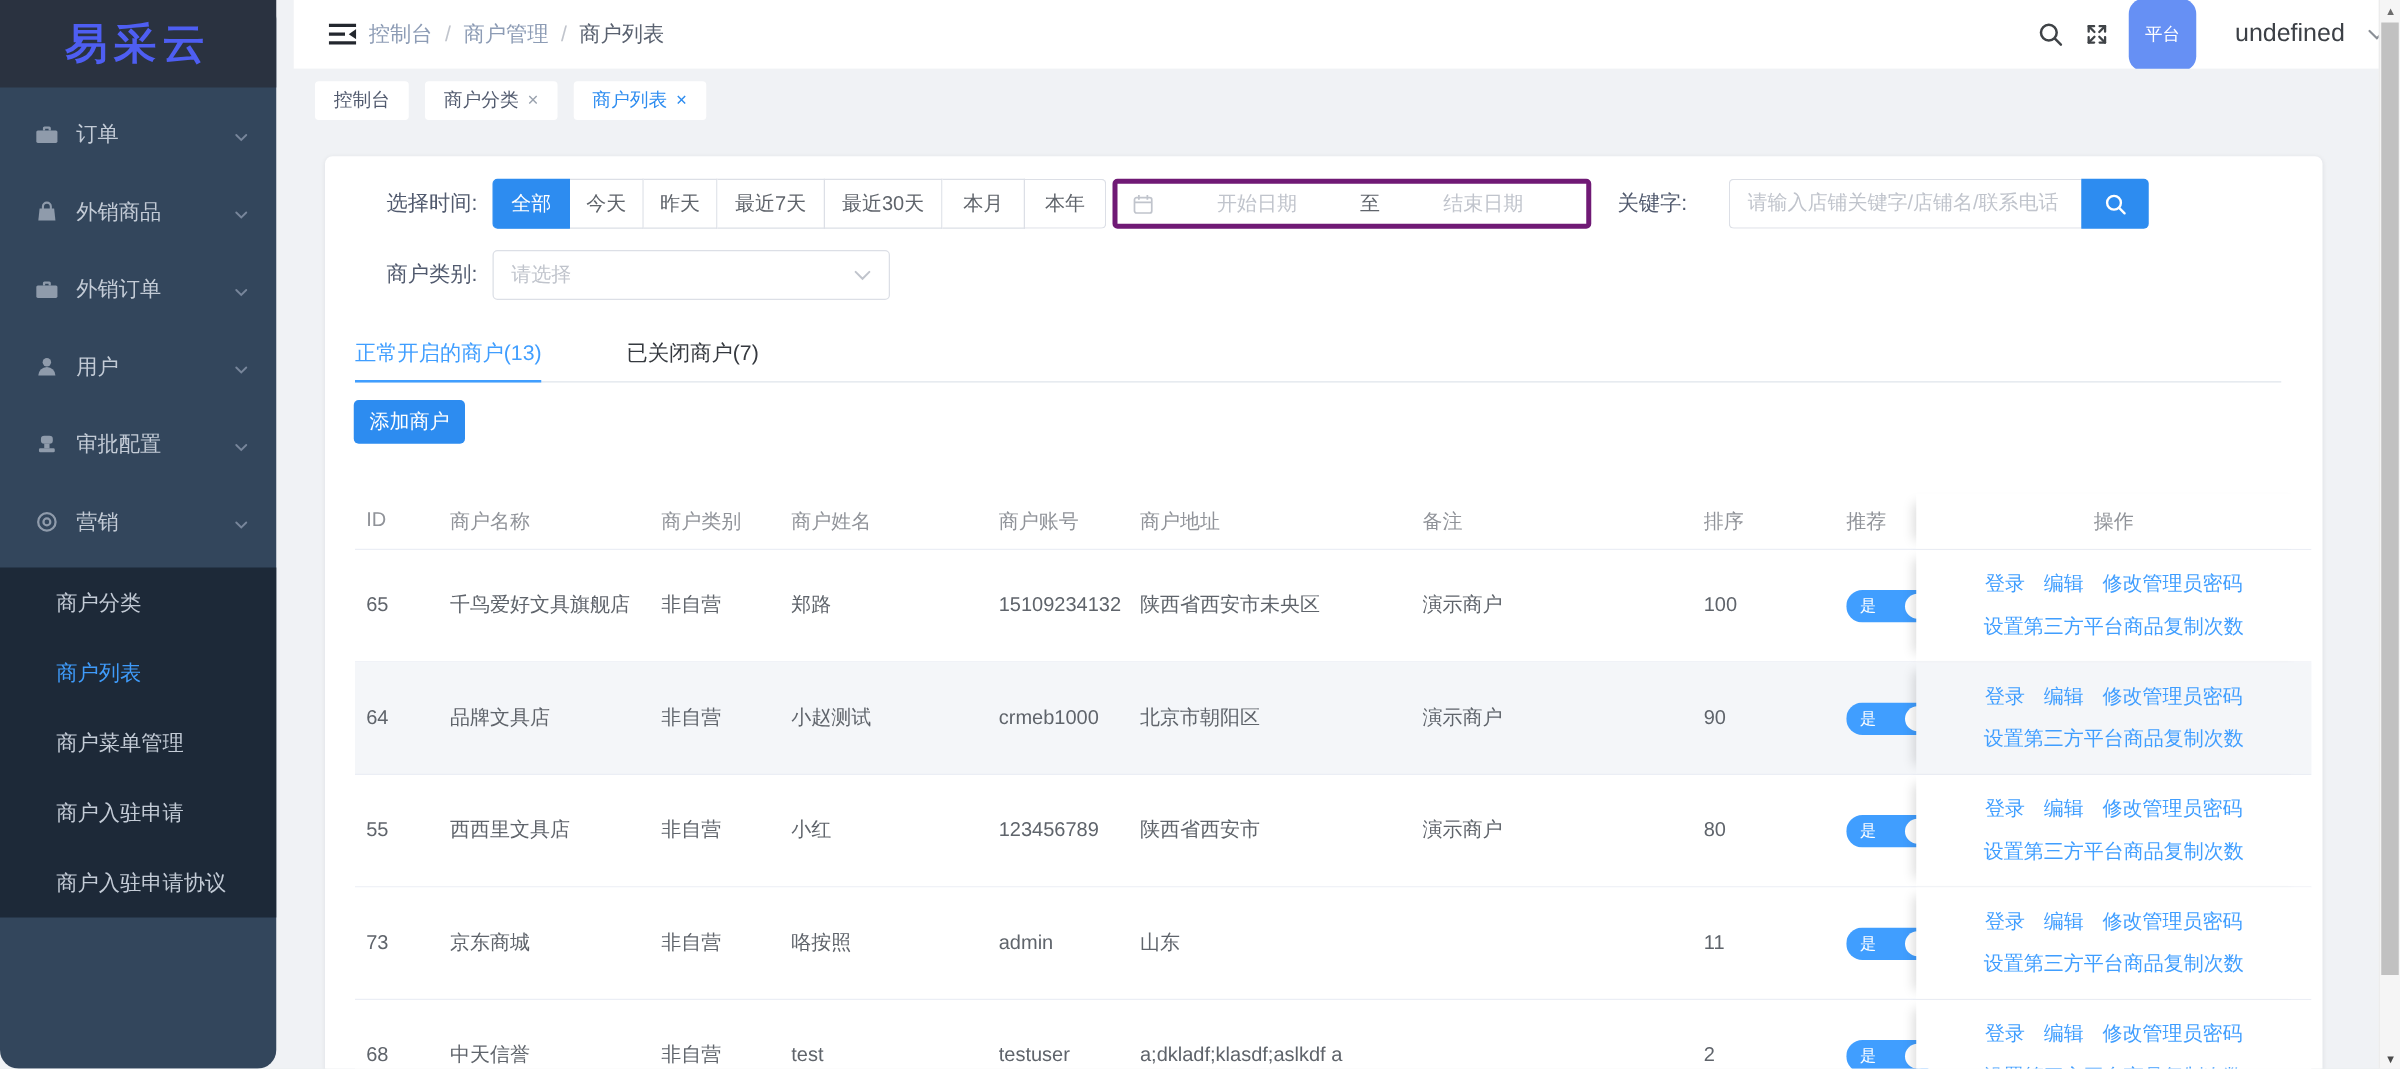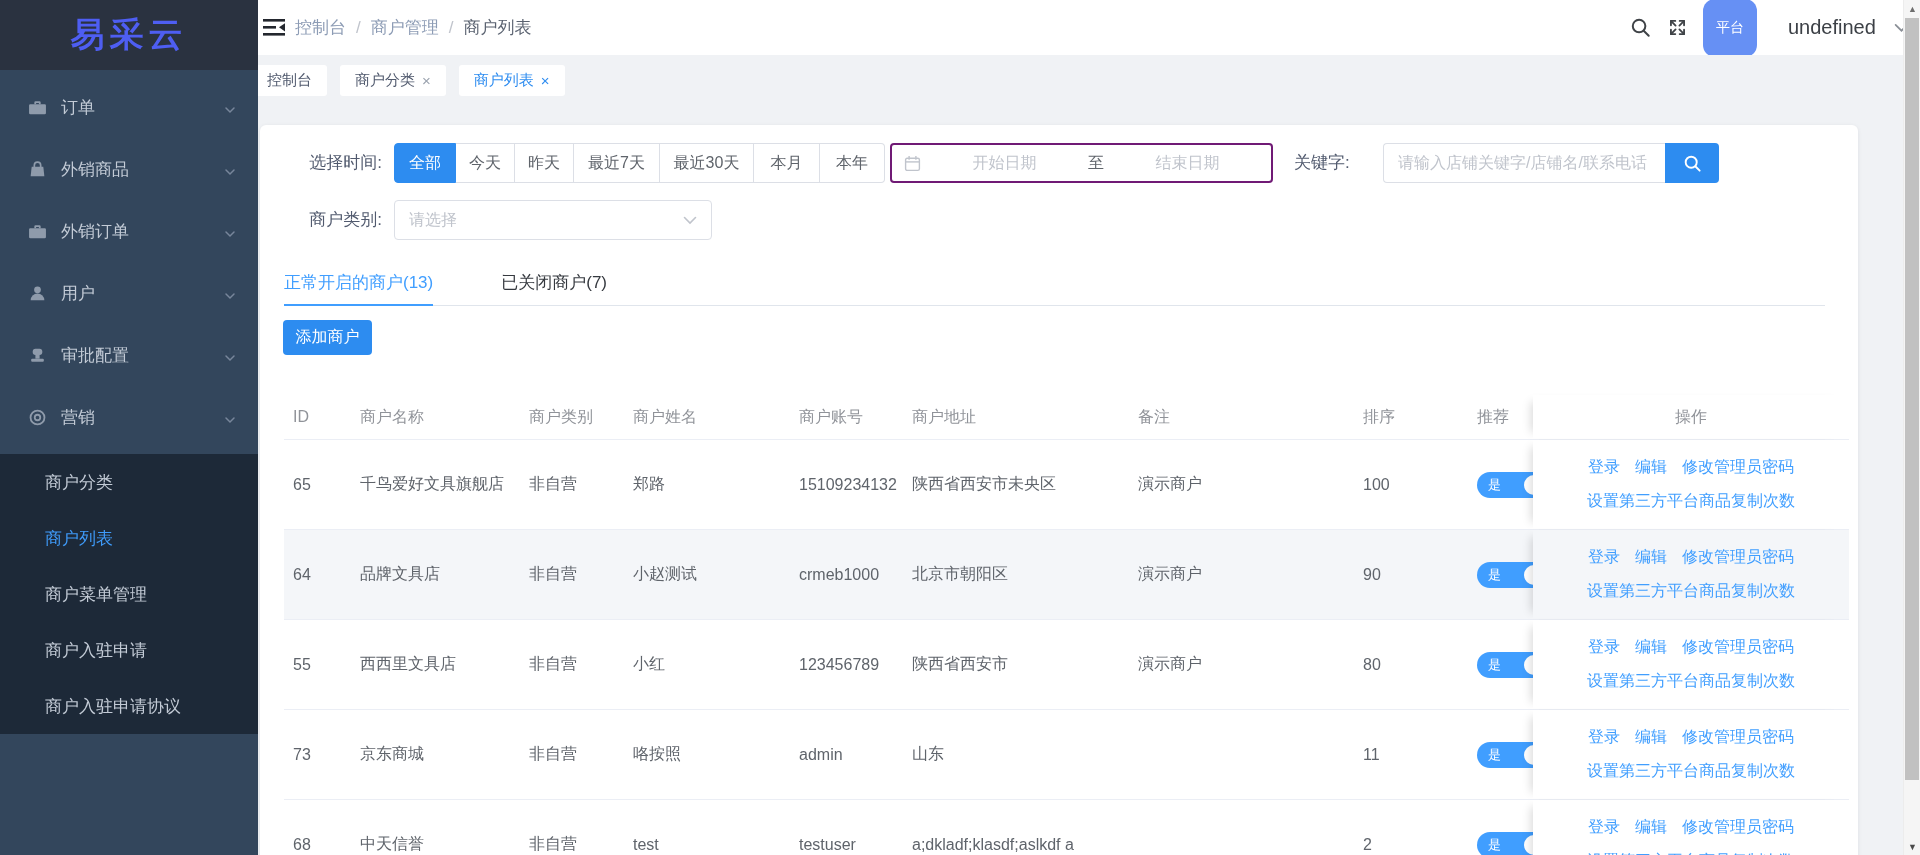--- a/index.html
+++ b/index.html
@@ -1,21 +1,21 @@
 <!DOCTYPE html>
 <html><head>
 <meta charset="utf-8">
 <style>
   * { margin:0; padding:0; box-sizing:border-box; }
   html,body { background:#e9ebee; }
   body { font-family:"Liberation Sans","DejaVu Sans",sans-serif; }
   .canvas { position:relative; width:1920px; height:855px; overflow:hidden; background:#f0f2f5; }
 
   
-  .sidebar { position:absolute; left:0; top:0; width:258px; height:855px; background:#33465c; z-index:5; }
+  .sidebar { position:absolute; left:0; top:0; width:221px; height:855px; background:#33465c; z-index:5;border-radius:15px; }
   .logo { height:70px; background:#2a3240; display:flex; align-items:center; justify-content:center;
           font-size:34px; font-weight:bold; color:#4e5ef2; letter-spacing:5px; }
   .menu { padding-top:6px; }
   .menu-item { height:62px; display:flex; align-items:center; padding-left:28px; cursor:pointer;
                color:#c3cbd6; font-size:17px; position:relative; }
   .menu-item .mi-icon { width:20px; height:20px; margin-right:13px; display:flex; align-items:center; }
   .menu-item .chev { position:absolute; right:22px; top:50%; margin-top:-6px; width:12px; height:12px; }
   .submenu { margin-top:6px; background:#1d2938; }
   .submenu-item { height:56px; display:flex; align-items:center; padding-left:45px; font-size:17px;
                   color:#c3cbd6; cursor:pointer; }
@@ -47,21 +47,21 @@
           border-radius:6px; box-shadow:0 1px 4px rgba(0,21,41,.08); }
 
   
   .f-label { position:absolute; width:122px; text-align:right; font-size:17px; color:#515a6e; line-height:40px; }
   .btn-group { position:absolute; left:134px; top:18px; display:flex;justify-content:center; }
   .tbtn { height:40px; background:#fff; border:1px solid #dcdfe6; border-left-width:0; font-size:16px;
           color:#5f646b; display:flex; align-items:center; justify-content:center; cursor:pointer; }
   .tbtn:first-child { border-left-width:1px; border-radius:4px 0 0 4px; }
   .tbtn:last-child { border-radius:0 4px 4px 0; }
   .tbtn.active { background:#2d8cf0; border-color:#2d8cf0; color:#fff; }
-  .datepicker { position:absolute; left:630px; top:18px; width:383px; height:40px; border:2px solid #701a75;
+  .datepicker { position:absolute; left:630px; top:18px; width:383px; height:40px; border:4px solid #701a75;
                 border-radius:4px; display:flex; align-items:center; background:#fff; }
   .datepicker .cal { margin-left:12px; display:flex; }
   .dp-part { flex:1; text-align:center; font-size:16px; color:#c0c4cc; }
   .dp-sep { font-size:16px; color:#5f646b; }
   .kw-input { position:absolute; left:1123px; top:18px; width:282px; height:40px; border:1px solid #dcdfe6;
               border-right:none; border-radius:4px 0 0 4px; padding:0 14px; font-size:16px; color:#5f646b;
               font-family:inherit; outline:none; }
   .kw-input::placeholder { color:#c0c4cc; }
   .search-btn { position:absolute; left:1405px; top:18px; width:54px; height:40px; background:#2d8cf0;
                 border:none; border-radius:0 4px 4px 0; display:flex; align-items:center; justify-content:center;

